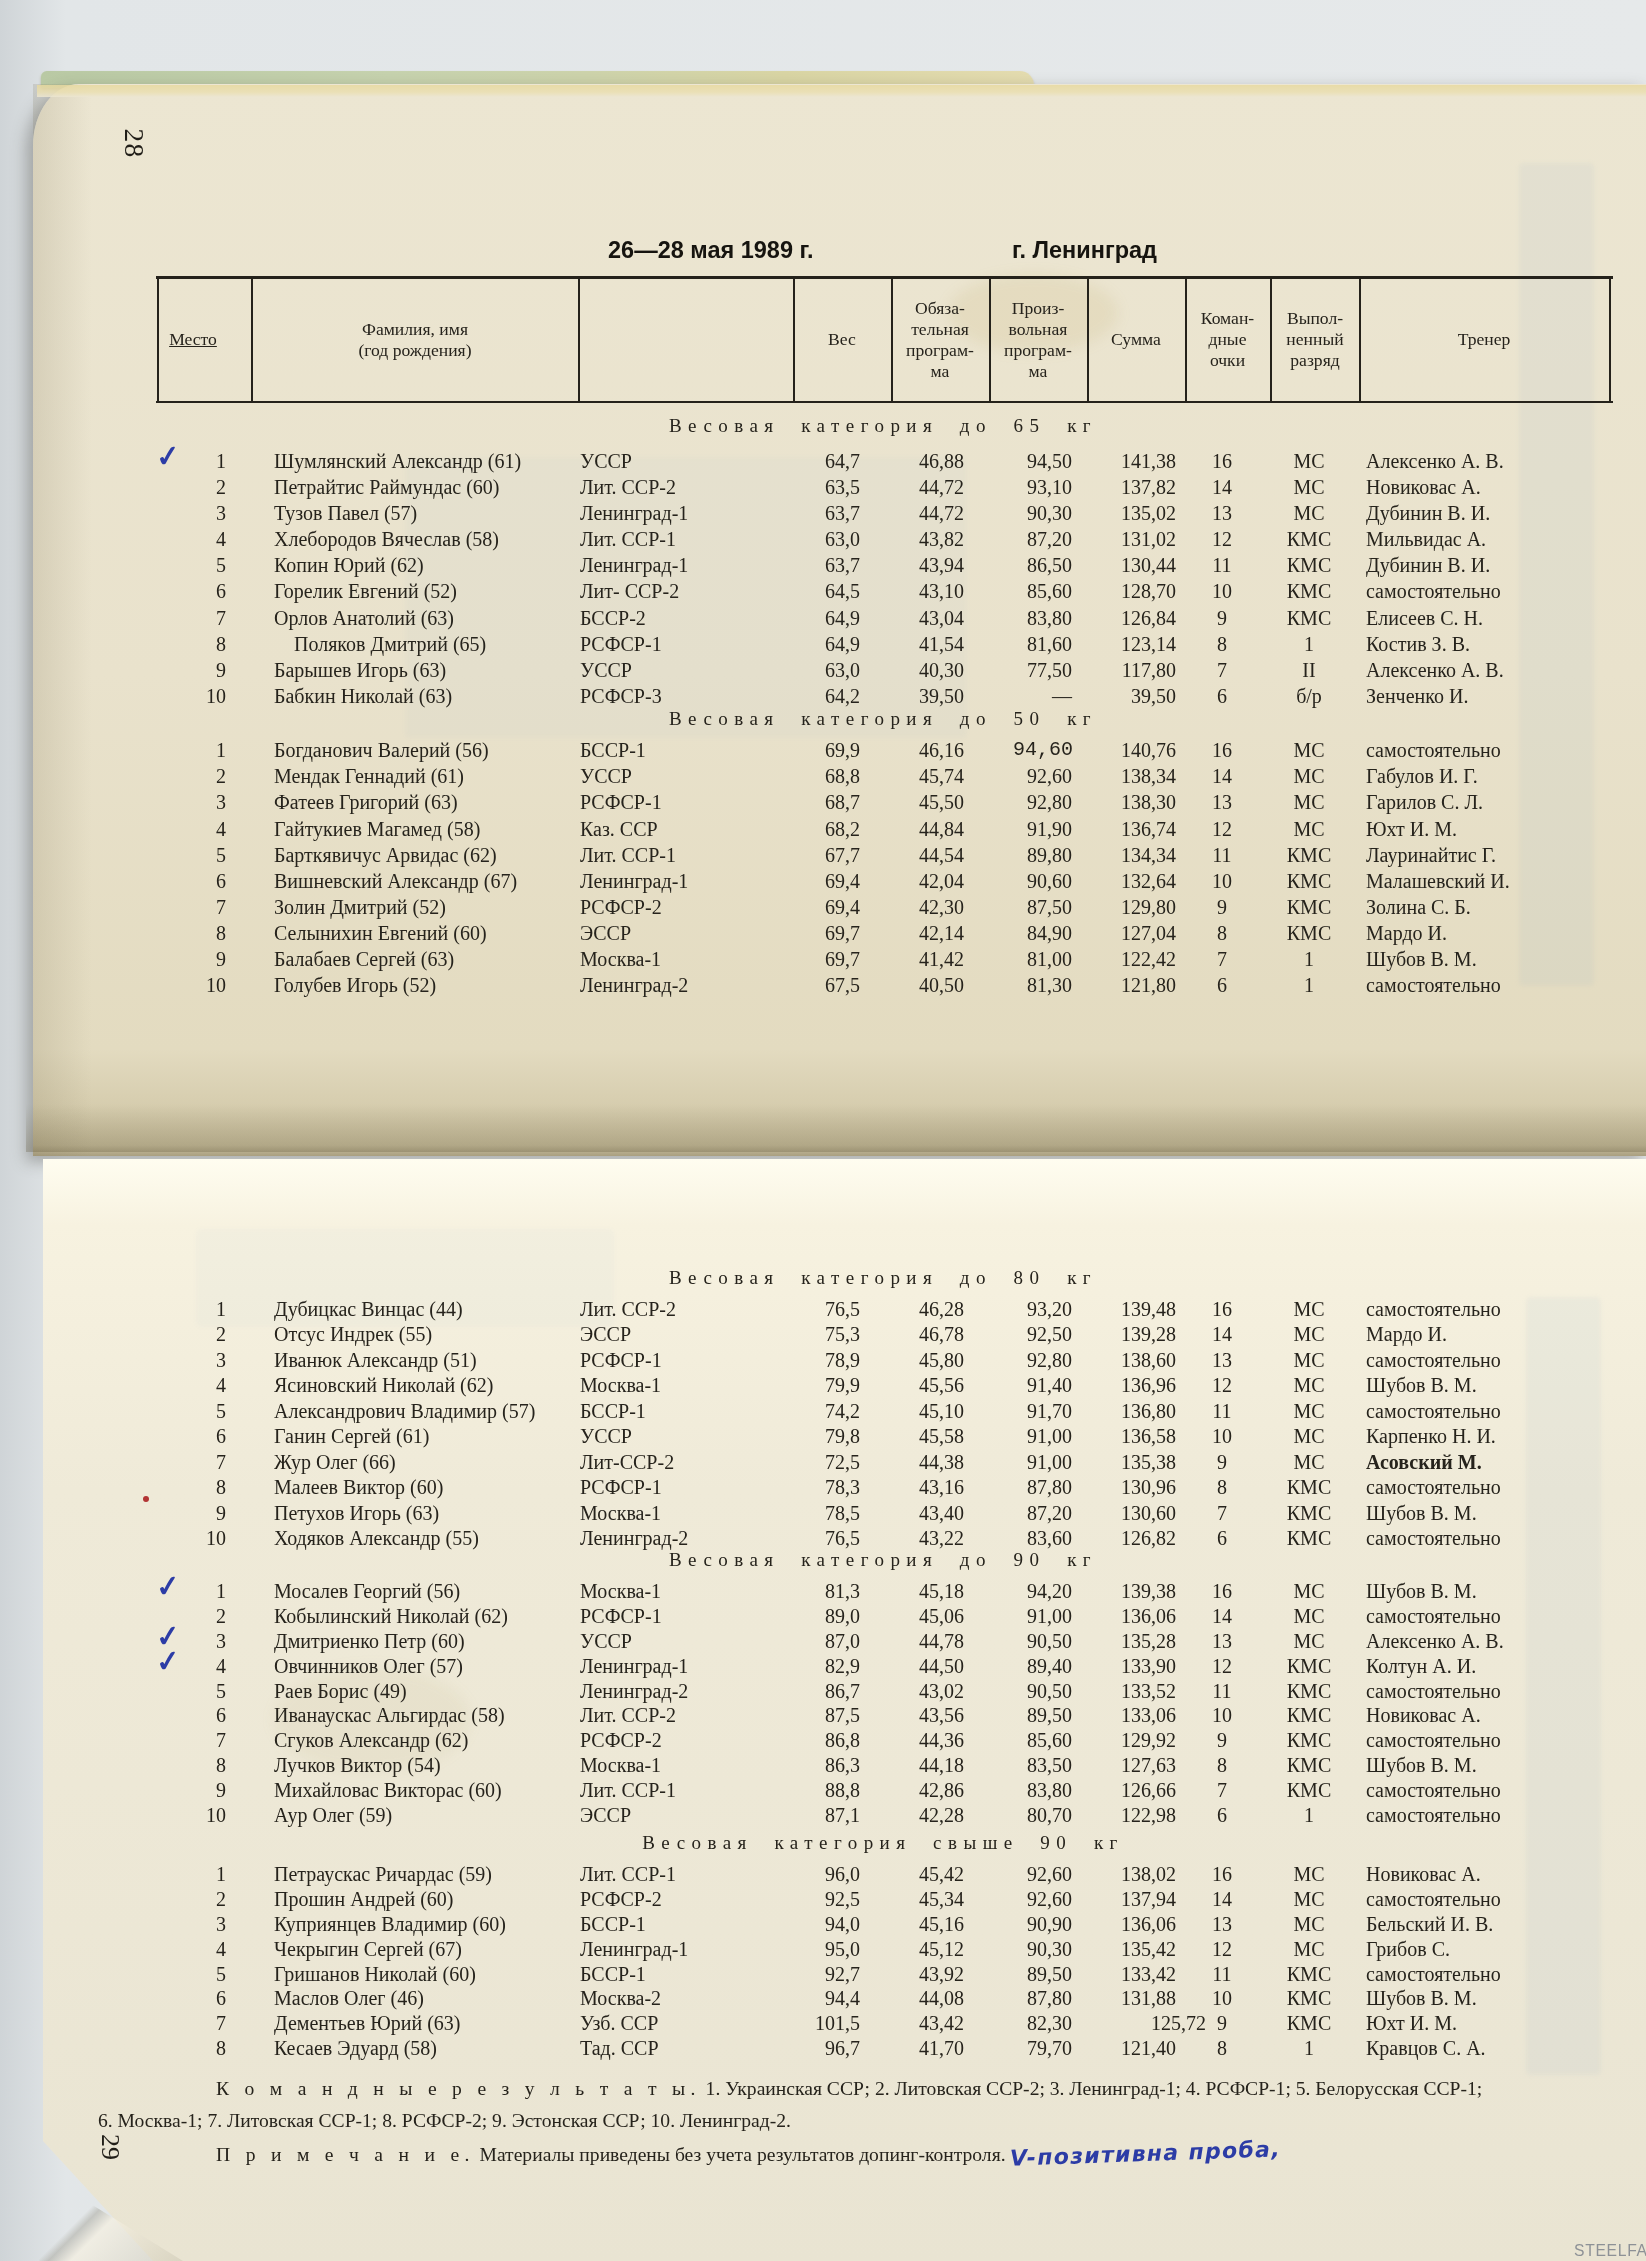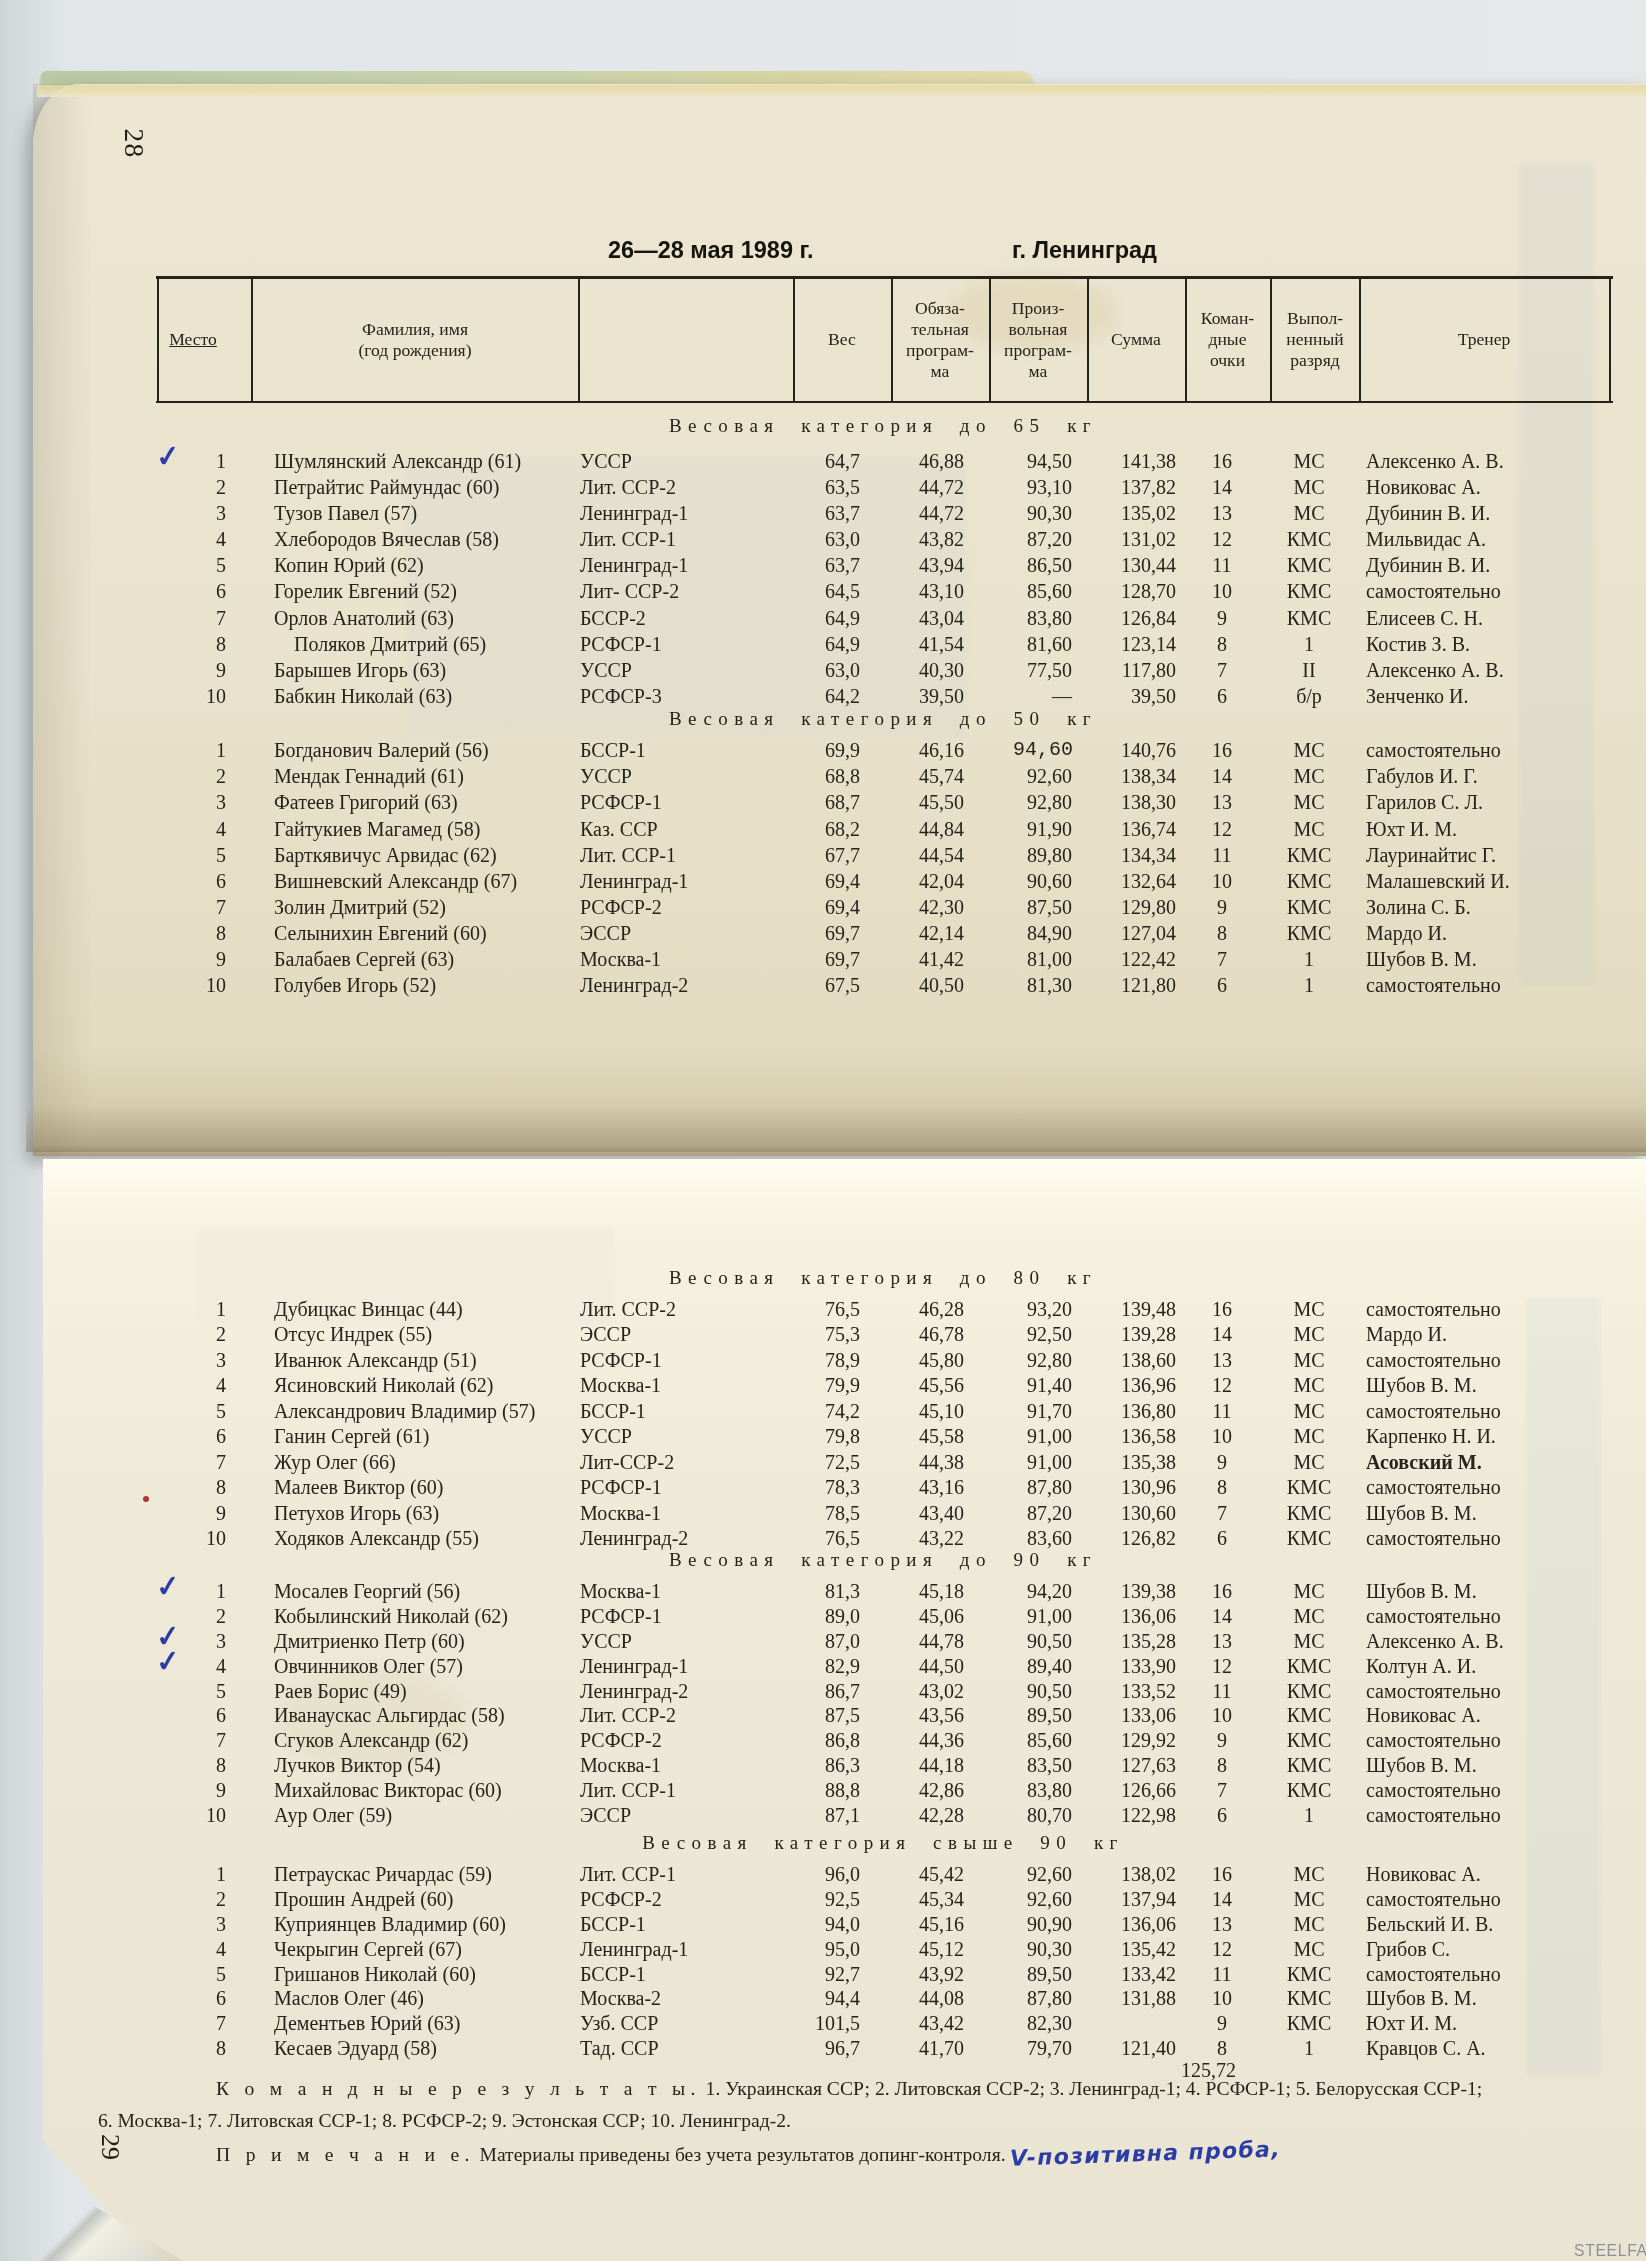--- a/index.html
+++ b/index.html
@@ -680,21 +680,21 @@
         <span class="cell" style="left: 1267px; width: 84px; text-align: center;">КМС</span>
         <span class="cell" style="left: 1366px; width: 274px; text-align: left;">Шубов В. М.</span>
       </div>
       <div class="abs row" style="left: 0px; top: 2010px; width: 1646px;">
         <span class="cell" style="left: 157px; width: 69px; text-align: right;">7</span>
         <span class="cell" style="left: 274px; width: 307px; text-align: left;">Дементьев Юрий (63)</span>
         <span class="cell" style="left: 580px; width: 209px; text-align: left;">Узб. ССР</span>
         <span class="cell" style="left: 778px; width: 82px; text-align: right;">101,5</span>
         <span class="cell" style="left: 882px; width: 82px; text-align: right;">43,42</span>
         <span class="cell" style="left: 990px; width: 82px; text-align: right;">82,30</span>
-        <span class="cell" style="left: 1145px; width: 91px; text-align: right; margin-top: 47px;">125,72</span>
+        <span class="cell" style="left: 1115px; width: 91px; text-align: right;">125,72</span>
         <span class="cell" style="left: 1188px; width: 68px; text-align: center;">9</span>
         <span class="cell" style="left: 1267px; width: 84px; text-align: center;">КМС</span>
         <span class="cell" style="left: 1366px; width: 274px; text-align: left;">Юхт И. М.</span>
       </div>
       <div class="abs row" style="left: 0px; top: 2035px; width: 1646px;">
         <span class="cell" style="left: 157px; width: 69px; text-align: right;">8</span>
         <span class="cell" style="left: 274px; width: 307px; text-align: left;">Кесаев Эдуард (58)</span>
         <span class="cell" style="left: 580px; width: 209px; text-align: left;">Тад. ССР</span>
         <span class="cell" style="left: 778px; width: 82px; text-align: right;">96,7</span>
         <span class="cell" style="left: 882px; width: 82px; text-align: right;">41,70</span>

